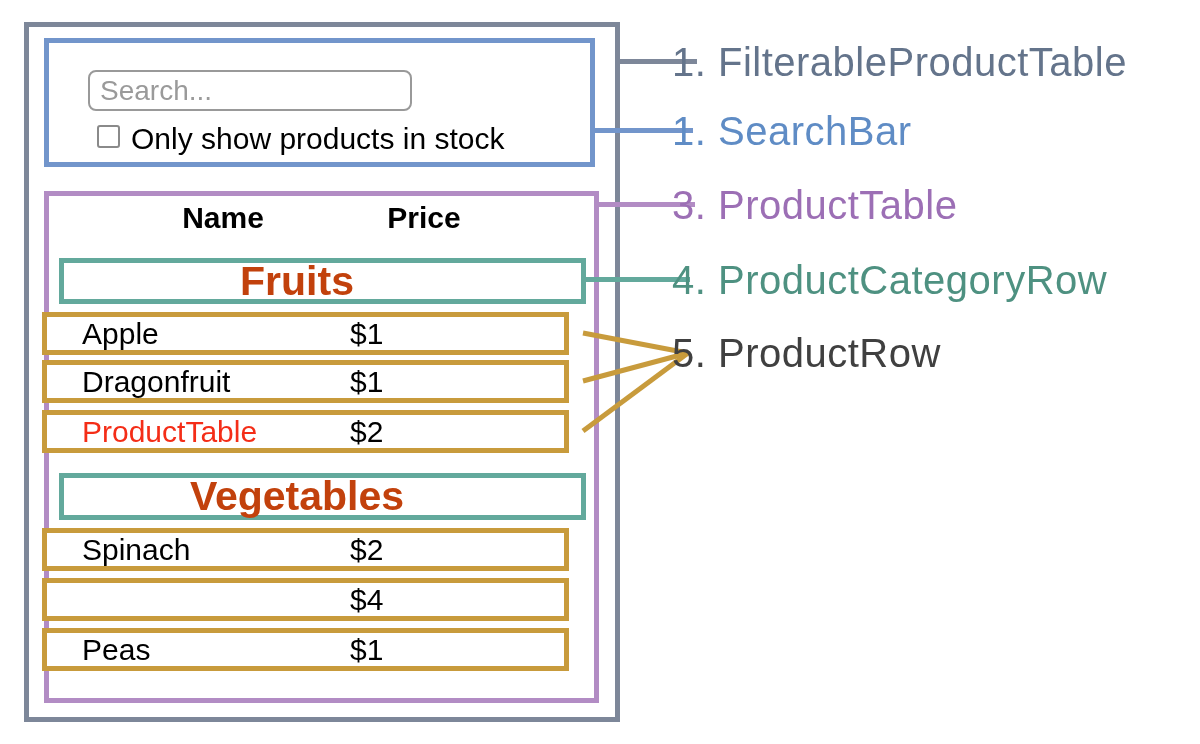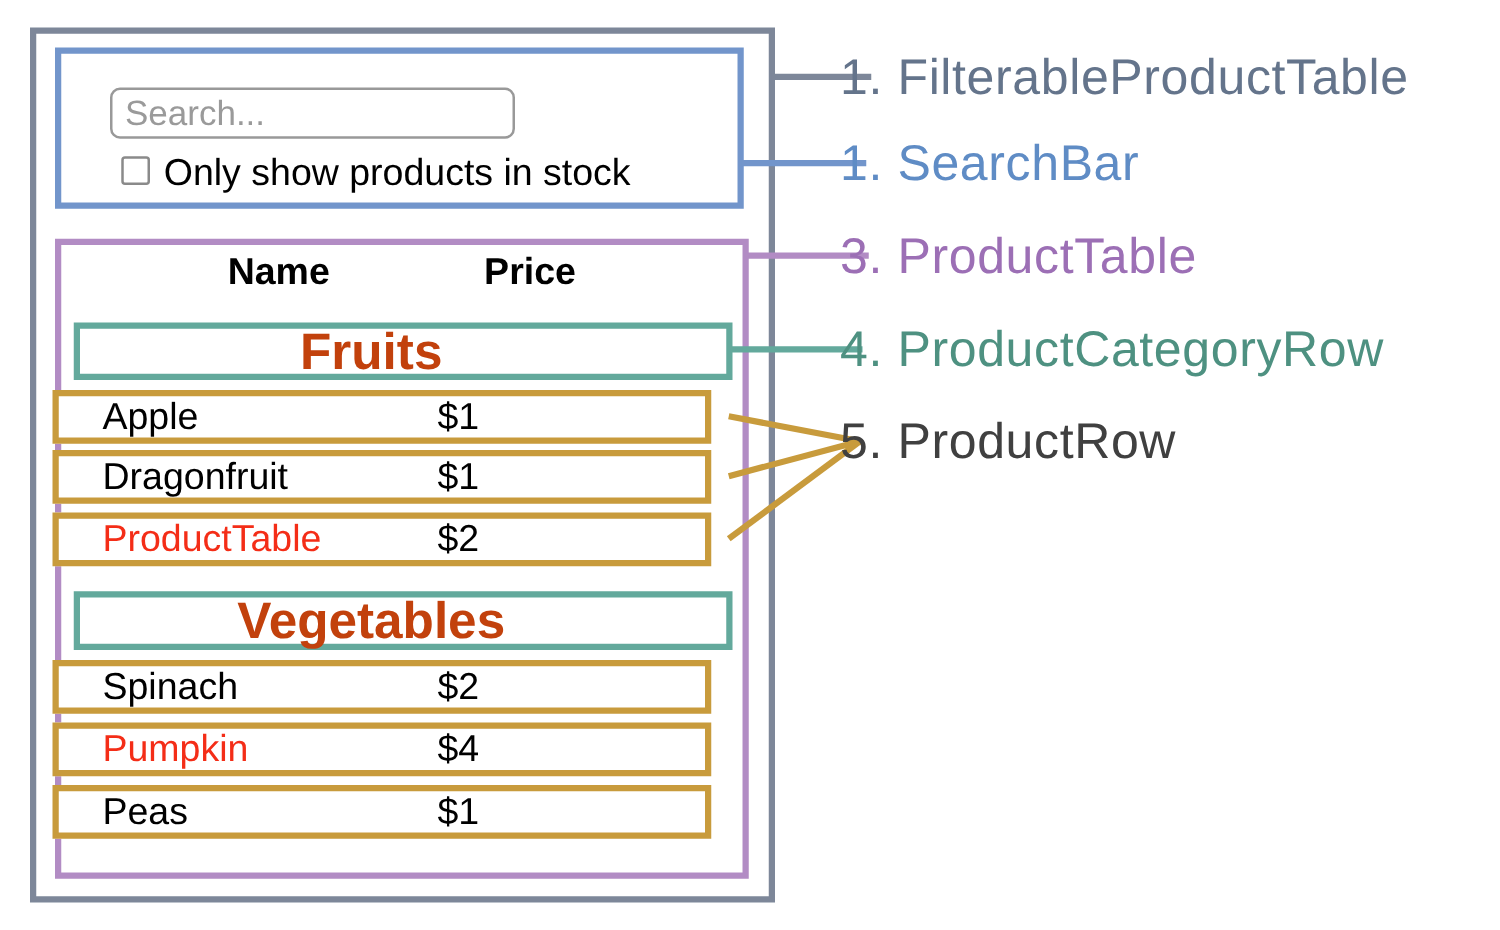--- a/index.html
+++ b/index.html
@@ -89,21 +89,20 @@
 
   <div class="box rowbox" style="top: 528px; border-color: rgb(200, 155, 60);">
     <div class="row-inner">
       <span class="cell-text row-name">Spinach</span>
       <span class="cell-text row-price">$2</span>
     </div>
   </div>
 
   <div class="box rowbox" style="top: 578px; border-color: rgb(200, 155, 60);">
     <div class="row-inner">
-      <span class="cell-text row-name" style="color: rgb(244, 45, 23);">Pumpkin</span>
       <span class="cell-text row-price">$4</span>
     </div>
   </div>
 
   <div class="box rowbox" style="top: 628px; border-color: rgb(200, 155, 60);">
     <div class="row-inner">
       <span class="cell-text row-name">Peas</span>
       <span class="cell-text row-price">$1</span>
     </div>
   </div>

